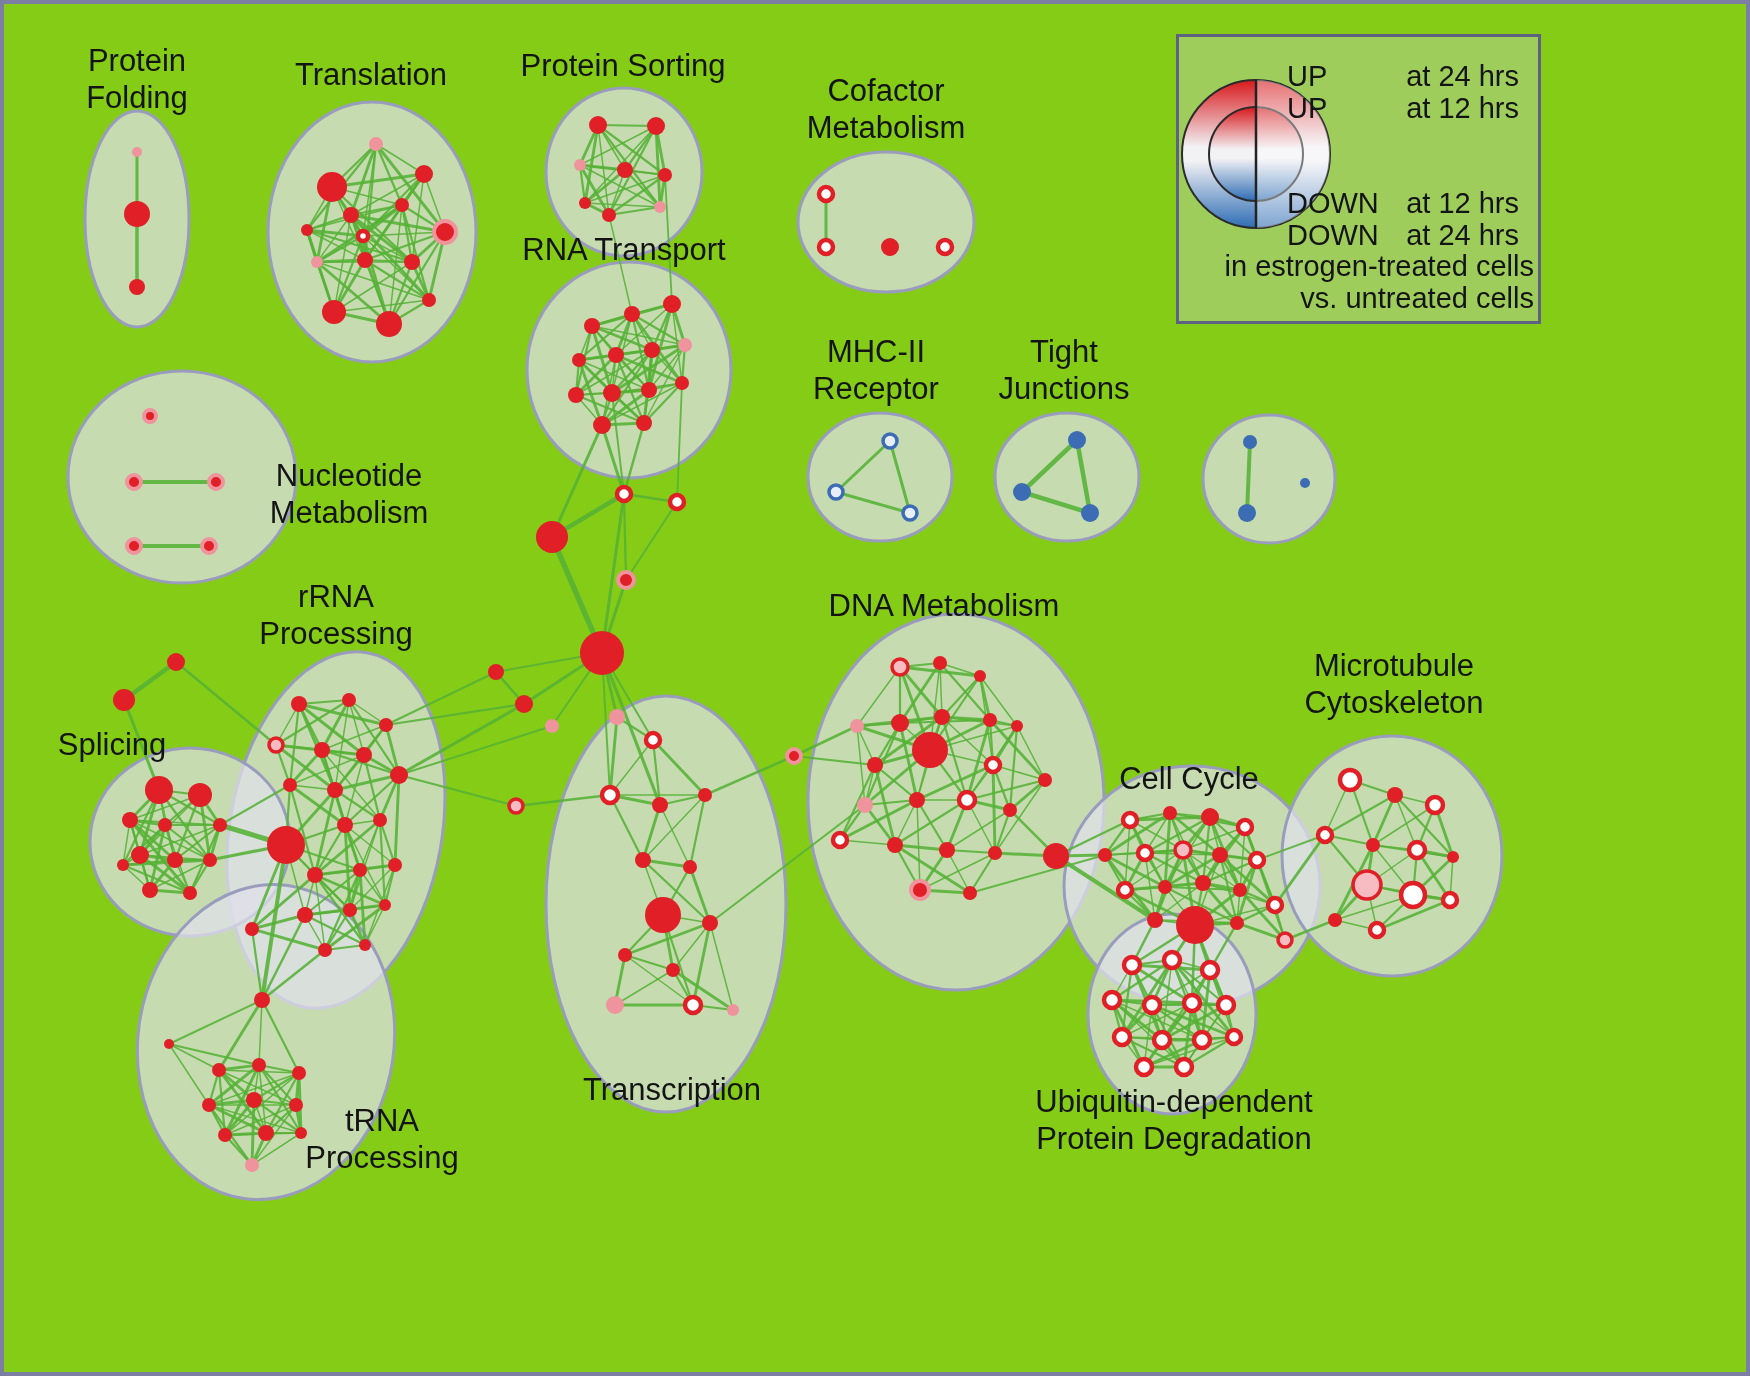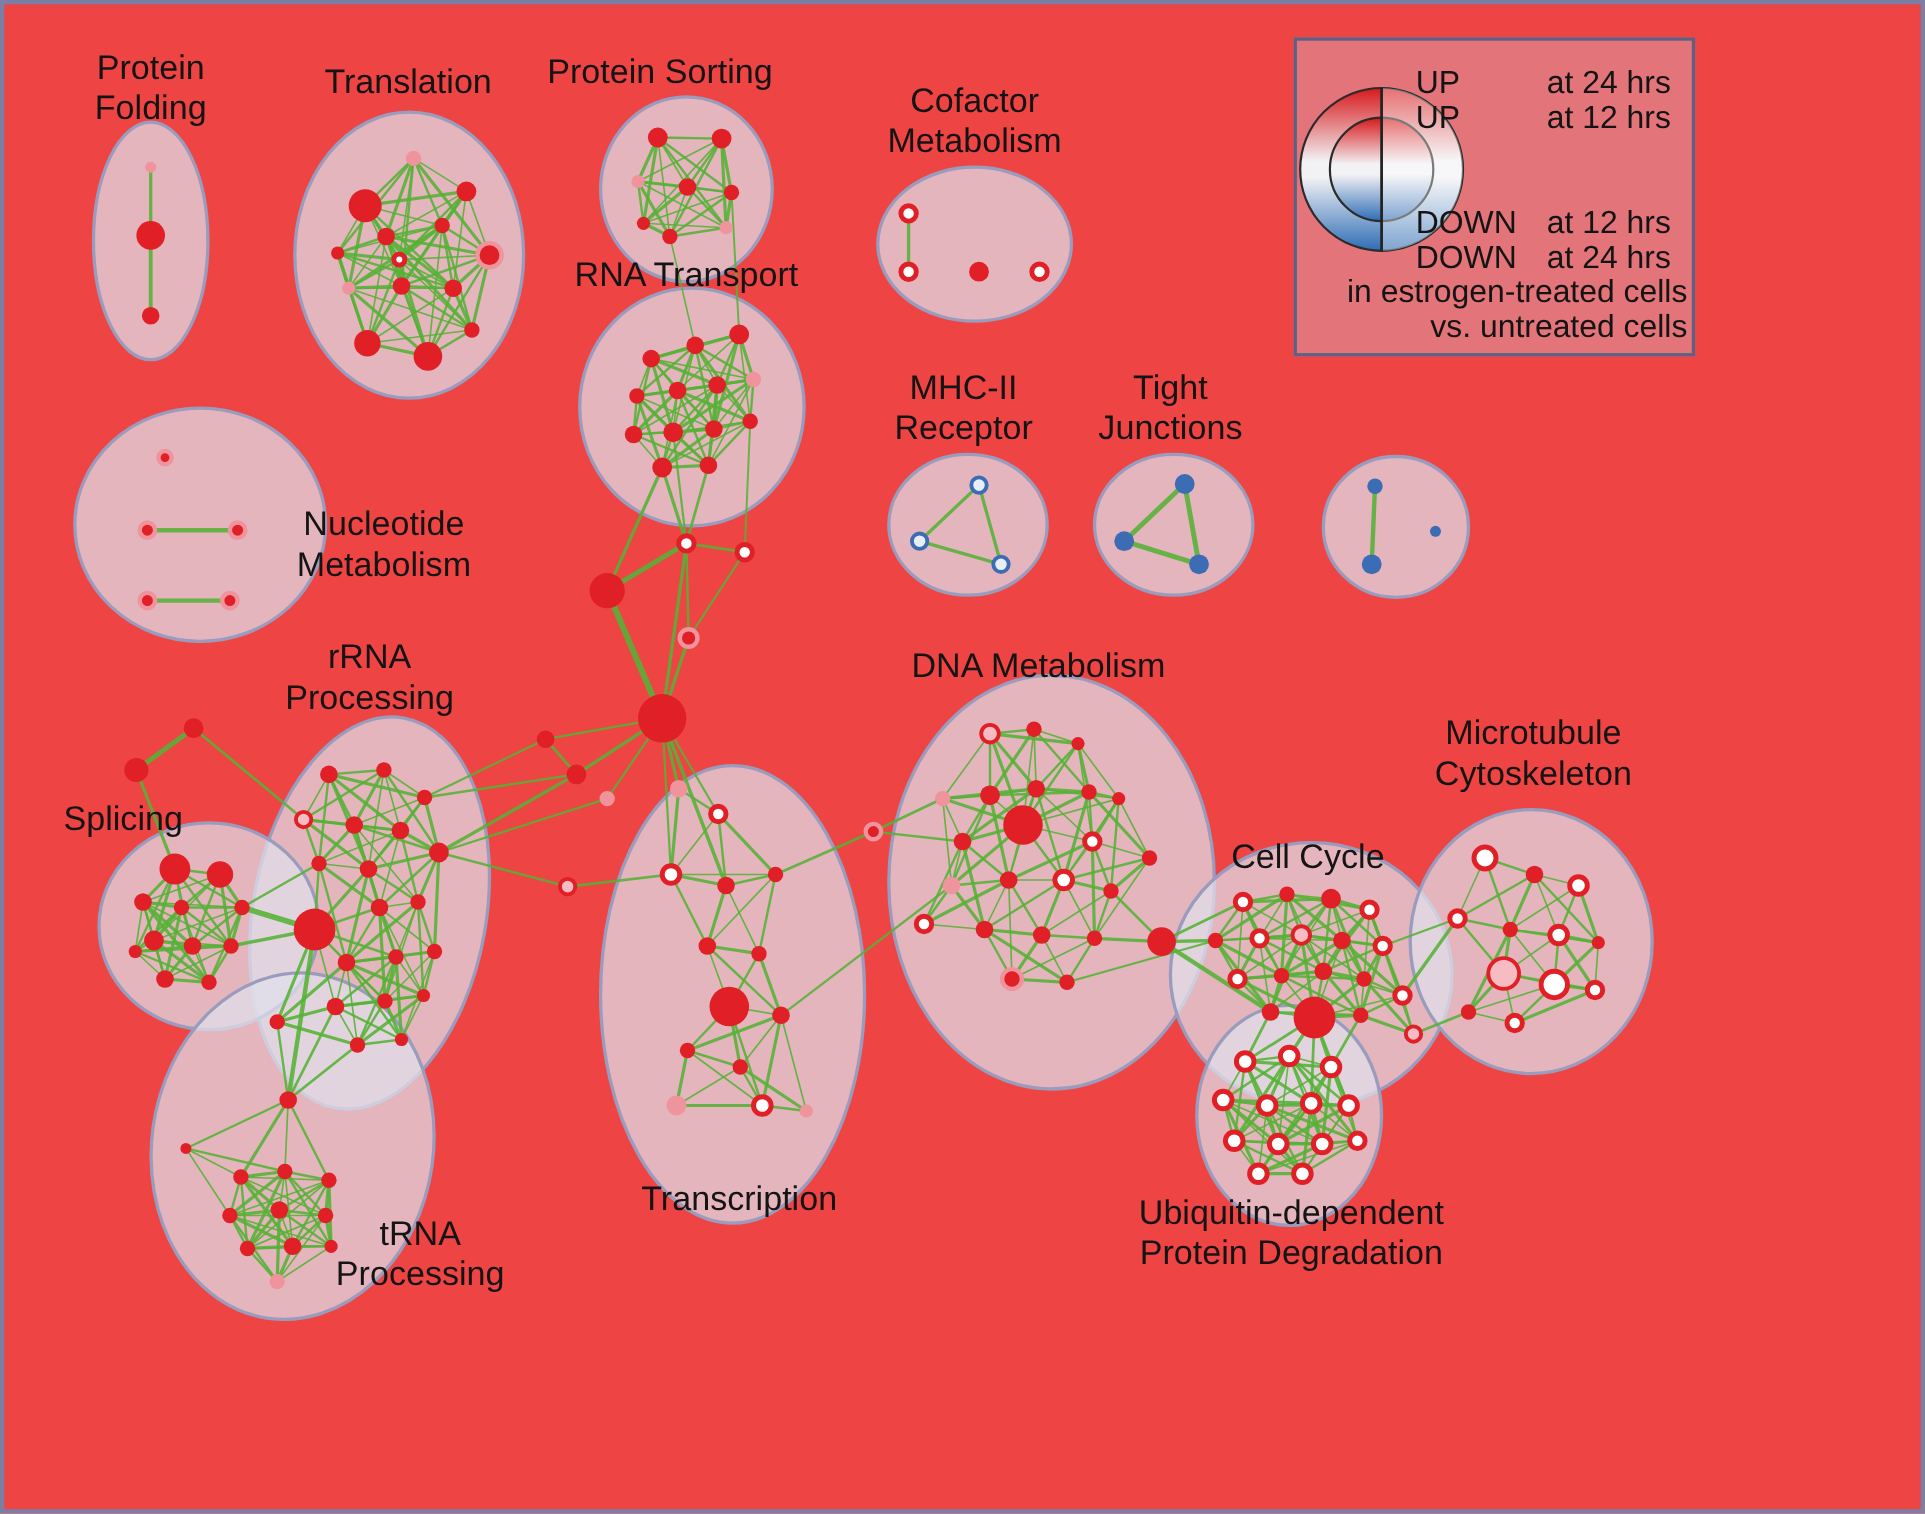--- a/index.html
+++ b/index.html
@@ -1,18 +1,18 @@
 <!DOCTYPE html>
 <html><head>
 <meta charset="utf-8">
 <style>
   html,body{margin:0;padding:0;background:#aeb0cc;}
   .page{
     position:relative;width:1750px;height:1376px;
-    background:#ef4444;border:4px solid #7c7ea3;box-sizing:border-box;
+    background:#84cc16;border:4px solid #7c7ea3;box-sizing:border-box;
     font-family:"Liberation Sans",sans-serif;overflow:hidden;padding-left:28px;
   }
   #network-svg{position:absolute;left:0;top:0;}
   .clabel{
     position:absolute;transform:translate(-50%,-50%);
     white-space:pre-line;text-align:center;
     font-size:31px;line-height:1.18;color:#141414;
   }
   .legend-box{
     position:absolute;left:1172px;top:30px;width:365px;height:290px;
@@ -964,21 +964,21 @@
         <circle cx="492" cy="668" r="8" fill="#e01f26" stroke="none" stroke-width="0"></circle>
         <circle cx="548" cy="722" r="7" fill="#ef939c" stroke="none" stroke-width="0"></circle>
         <circle cx="512" cy="802" r="7" fill="#f6bcc1" stroke="#e01f26" stroke-width="3.5"></circle>
         <circle cx="790" cy="752" r="7" fill="#e01f26" stroke="#ef939c" stroke-width="4"></circle>
       </g>
     </svg>
 
   <div class="clabel" style="left:133px;top:76px">Protein
 Folding</div>
   <div class="clabel" style="left:367px;top:71px">Translation</div>
-  <div class="clabel" style="left:596px;top:62px">Protein Sorting</div>
+  <div class="clabel" style="left:619px;top:62px">Protein Sorting</div>
   <div class="clabel" style="left:882px;top:106px">Cofactor
 Metabolism</div>
   <div class="clabel" style="left:620px;top:246px">RNA Transport</div>
   <div class="clabel" style="left:345px;top:491px">Nucleotide
 Metabolism</div>
   <div class="clabel" style="left:872px;top:367px">MHC-II
 Receptor</div>
   <div class="clabel" style="left:1060px;top:367px">Tight
 Junctions</div>
   <div class="clabel" style="left:332px;top:612px">rRNA

